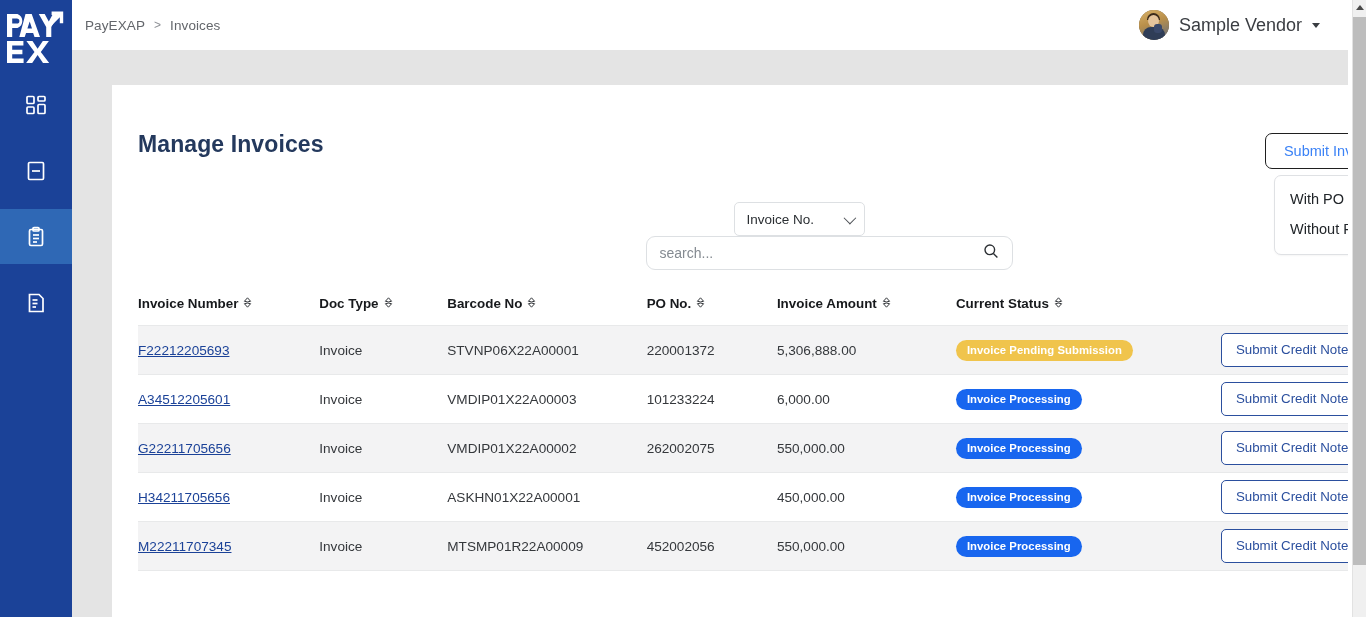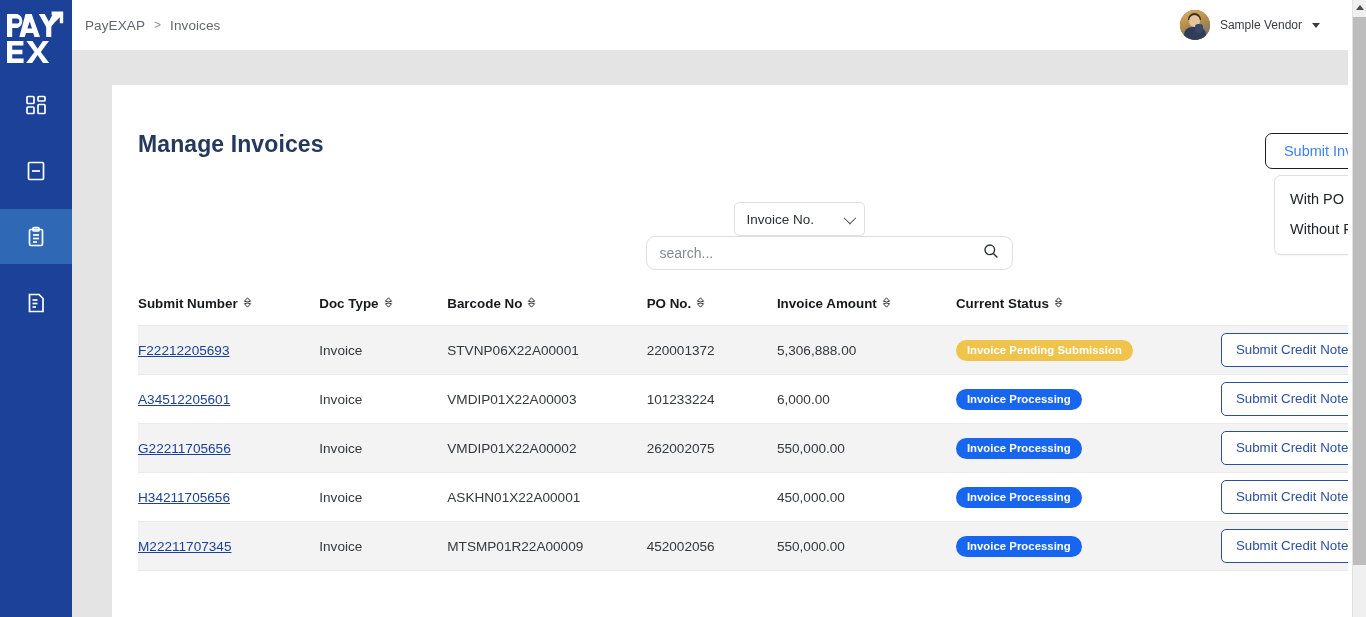--- a/index.html
+++ b/index.html
@@ -58,21 +58,21 @@
   #avatar {
     width: 30px; height: 30px; border-radius: 50%;
     overflow: hidden; position: relative;
     background: #6d5a3f;
   }
   #avatar .sky { position: absolute; inset: 0; background: linear-gradient(160deg,#d8b26a 0%,#b98f4a 42%,#5d6b82 100%); }
   #avatar .face { position: absolute; left: 9px; top: 5px; width: 11px; height: 12px; border-radius: 50%; background: #e4c49c; }
   #avatar .hair { position: absolute; left: 8px; top: 3px; width: 13px; height: 7px; border-radius: 7px 7px 0 0; background: #3a2a1b; }
   #avatar .body { position: absolute; left: 4px; top: 17px; width: 22px; height: 14px; border-radius: 8px 8px 0 0; background: #2f3d57; }
   #avatar .arm { position: absolute; left: 15px; top: 14px; width: 8px; height: 9px; border-radius: 3px; background: #39486a; }
-  #user-name { font-size: 12px; color: #3a3d42; }
+  #user-name { font-size: 18px; color: #3a3d42; }
   .caret-down {
     width: 0; height: 0;
     border-left: 4.5px solid transparent;
     border-right: 4.5px solid transparent;
     border-top: 5px solid #3a3d42;
   }
 
   
   #page-bg {
     position: absolute; left: 72px; top: 50px;
@@ -385,21 +385,21 @@
           <col class="c2">
           <col class="c3">
           <col class="c4">
         <col class="c5">
           <col class="c6">
           <col class="c7">
       </colgroup>
       <thead>
         <tr>
           <th><span class="hl">
-                <span>Submit Number</span>
+                <span>Invoice Number</span>
                 <span class="sort-ico"><svg width="9" height="11" viewBox="0 0 9 11" fill="none" stroke="#35383c" stroke-width="1">
                     <path d="M4.5 0.8 L7.6 4.3 L4.5 4.9 L1.4 4.3 Z"></path>
                     <path d="M4.5 10.2 L1.4 6.7 L4.5 6.1 L7.6 6.7 Z"></path>
                   </svg></span>
               </span></th>
           <th><span class="hl">
                 <span>Doc Type</span>
                 <span class="sort-ico"><svg width="9" height="11" viewBox="0 0 9 11" fill="none" stroke="#35383c" stroke-width="1">
                     <path d="M4.5 0.8 L7.6 4.3 L4.5 4.9 L1.4 4.3 Z"></path>
                     <path d="M4.5 10.2 L1.4 6.7 L4.5 6.1 L7.6 6.7 Z"></path>

